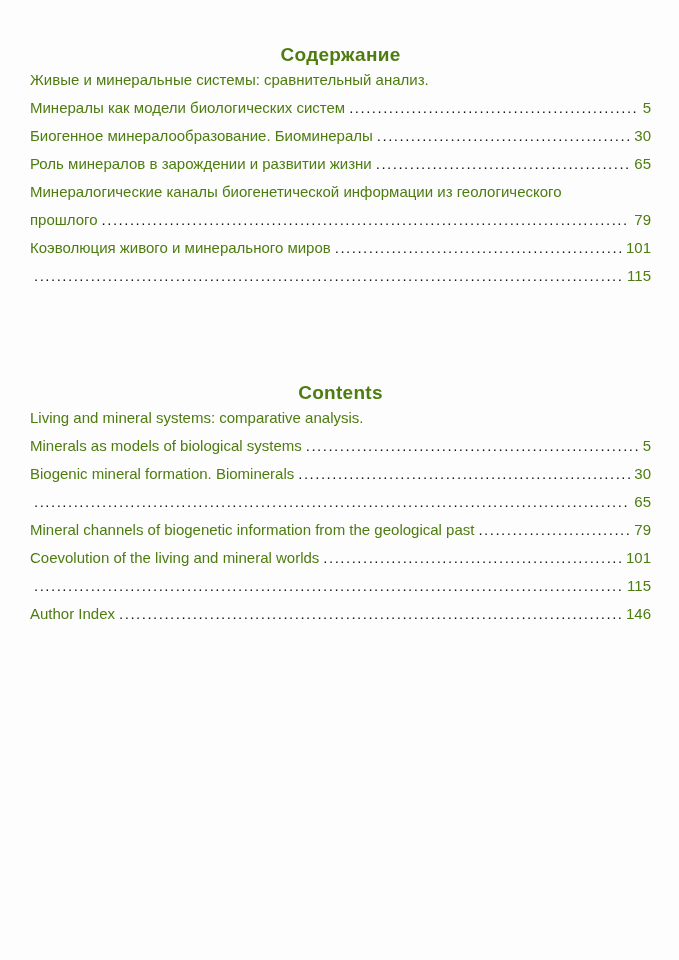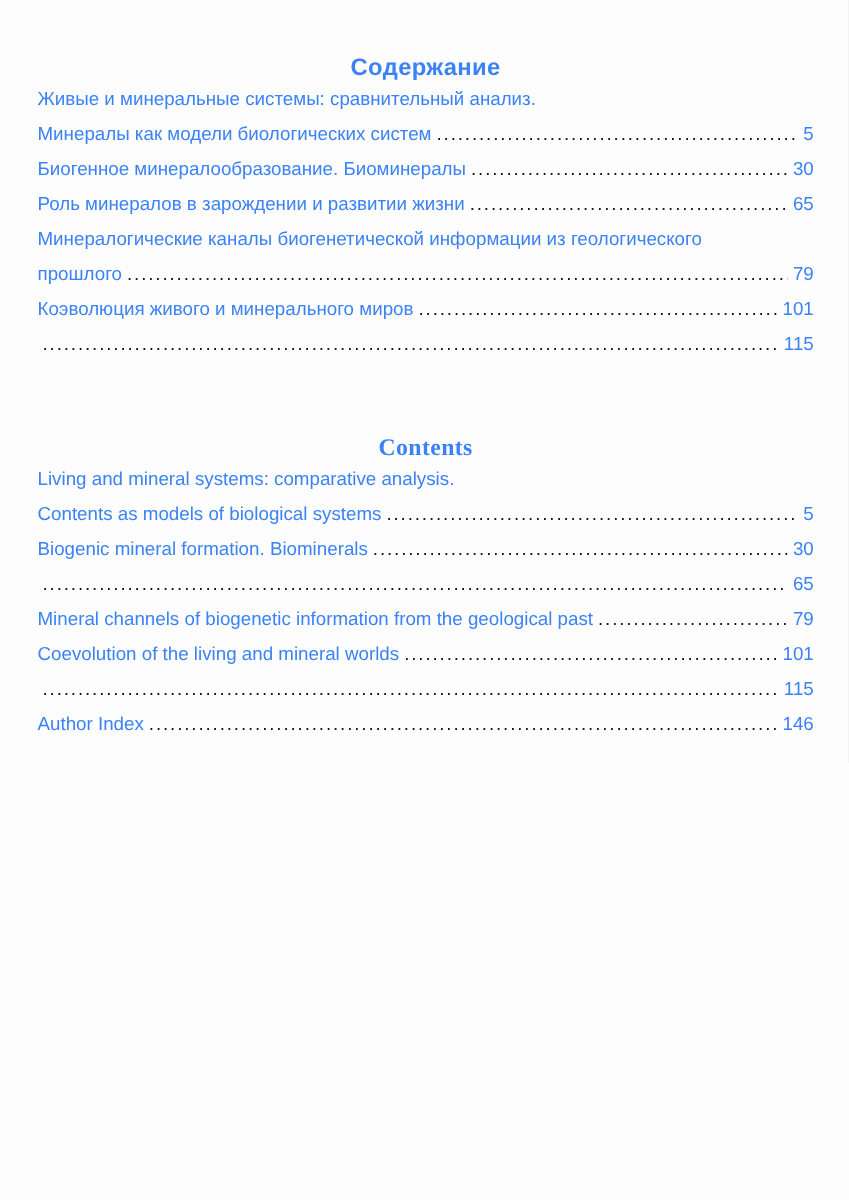--- a/index.html
+++ b/index.html
@@ -2,34 +2,34 @@
 <html><head>
 <meta charset="utf-8">
 <style>
   html, body { margin: 0; padding: 0; background: #e8e8e8; }
   .page {
     position: relative;
     width: 679px;
     height: 960px;
     margin: 0 auto;
     background: #fdfdfd;
-    color: #3b82f6;
+    color: #4d7c0f;
     font-family: "Liberation Sans", sans-serif;
     box-sizing: border-box;
     padding: 44px 28px 0 30px;
     overflow: hidden;
   }
   .section-title {
     text-align: center;
     font-size: 19px;
     font-weight: bold;
     margin: 0;
     letter-spacing: 0.3px;
   }
-  .section-title.second { margin-top: 58px; font-family: Liberation Serif, serif; }
+  .section-title.second { margin-top: 92px; }
   .toc {
     font-size: 15px;
   }
   .toc.second { }
   .row {
     display: flex;
     align-items: baseline;
     line-height: 28px;
     height: 28px;
   }
@@ -108,21 +108,21 @@
 
   <h1 class="section-title second">Contents</h1>
 
   <div class="toc second">
 
     <div class="row">
       <span class="entry-text">Living and mineral systems: comparative analysis.</span>
     </div>
 
     <div class="row">
-      <span class="entry-text">Contents as models of biological systems</span>
+      <span class="entry-text">Minerals as models of biological systems</span>
       <span class="dots"></span>
       <span class="pagenum">5</span>
     </div>
 
     <div class="row">
       <span class="entry-text">Biogenic mineral formation. Biominerals</span>
       <span class="dots"></span>
       <span class="pagenum">30</span>
     </div>
 

